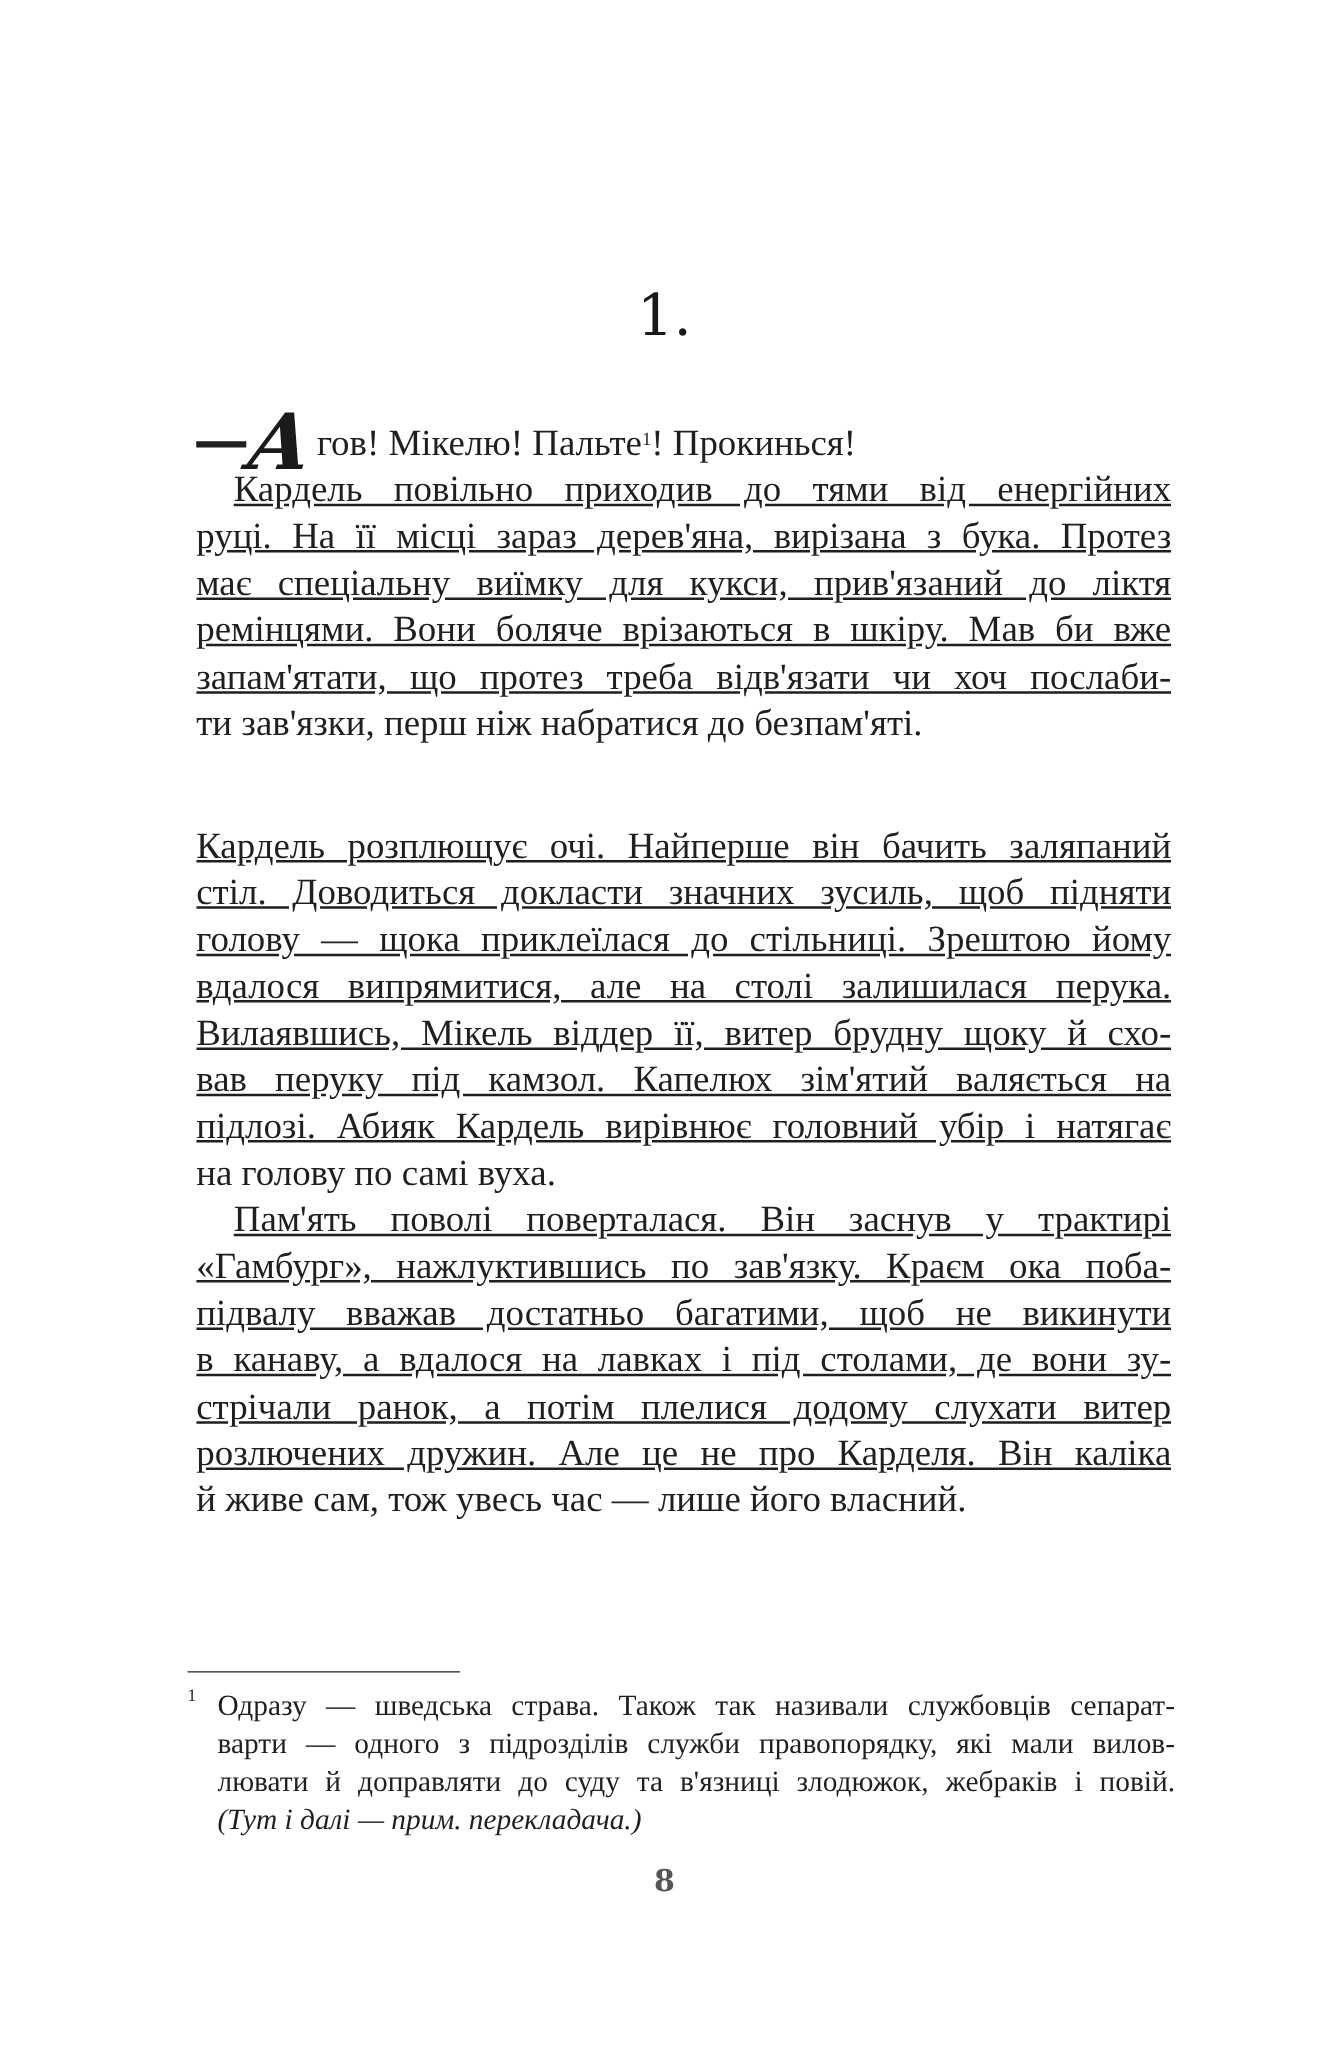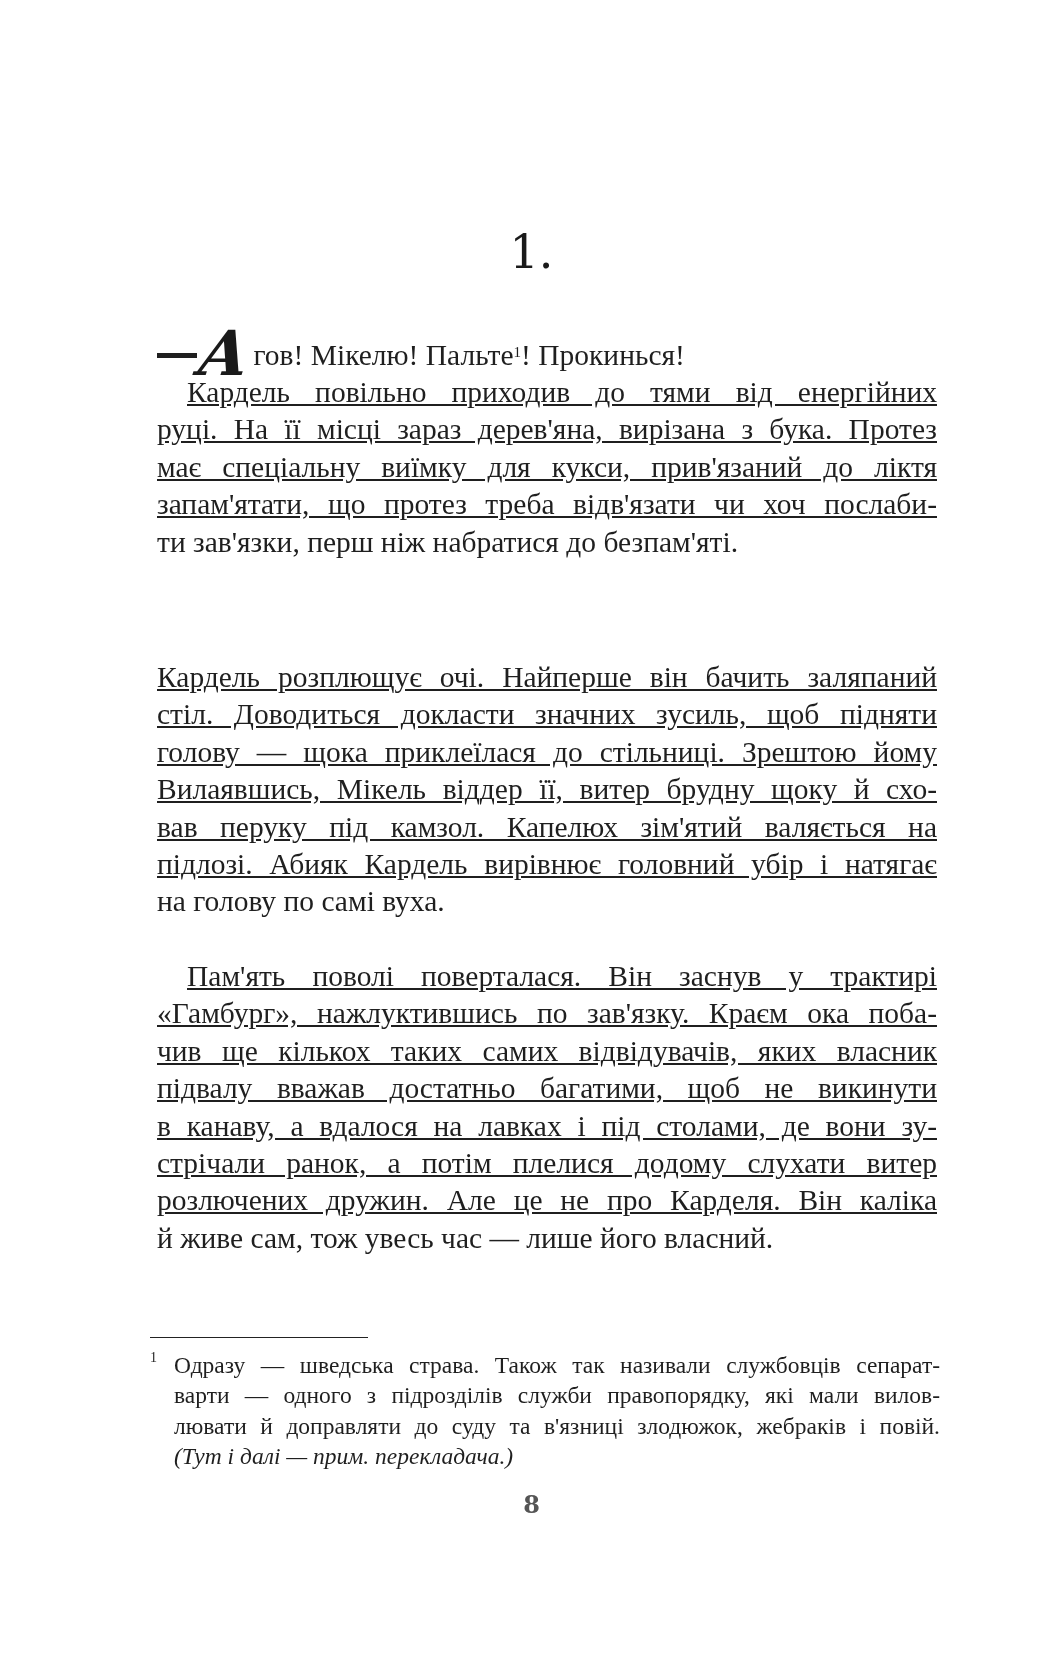--- a/index.html
+++ b/index.html
@@ -118,38 +118,39 @@
 
   <div class="text-block" style="top: 330px;">
     <div class="first-line">
       <span class="dash"></span>
       <span class="dropcap">А</span>
       <span><span>гов! Мікелю! Пальте</span><sup>1</sup><span>! Прокинься!</span></span>
     </div>
     <span class="line justify indent">Кардель повільно приходив до тями від енергійних</span>
     <span class="line justify">руці. На її місці зараз дерев'яна, вирізана з бука. Протез</span>
     <span class="line justify">має спеціальну виїмку для кукси, прив'язаний до ліктя</span>
+    <span class="line justify">ремінцями. Вони боляче врізаються в шкіру. Мав би вже</span>
     <span class="line justify">запам'ятати, що протез треба відв'язати чи хоч послаби-</span>
     <span class="line">ти зав'язки, перш ніж набратися до безпам'яті.</span>
   </div>
 
   <div class="text-block" style="top: 659px;">
     <span class="line justify">Кардель розплющує очі. Найперше він бачить заляпаний</span>
     <span class="line justify">стіл. Доводиться докласти значних зусиль, щоб підняти</span>
     <span class="line justify">голову — щока приклеїлася до стільниці. Зрештою йому</span>
+    <span class="line justify">вдалося випрямитися, але на столі залишилася перука.</span>
     <span class="line justify">Вилаявшись, Мікель віддер її, витер брудну щоку й схо-</span>
     <span class="line justify">вав перуку під камзол. Капелюх зім'ятий валяється на</span>
     <span class="line justify">підлозі. Абияк Кардель вирівнює головний убір і натягає</span>
     <span class="line">на голову по самі вуха.</span>
   </div>
 
   <div class="text-block" style="top: 958px;">
     <span class="line justify indent">Пам'ять поволі поверталася. Він заснув у трактирі</span>
     <span class="line justify">«Гамбург», нажлуктившись по зав'язку. Краєм ока поба-</span>
-    <span class="line justify">чив ще кількох таких самих відвідувачів, яких власник</span>
     <span class="line justify">підвалу вважав достатньо багатими, щоб не викинути</span>
     <span class="line justify">в канаву, а вдалося на лавках і під столами, де вони зу-</span>
     <span class="line justify">стрічали ранок, а потім плелися додому слухати витер</span>
     <span class="line justify">розлючених дружин. Але це не про Карделя. Він каліка</span>
     <span class="line">й живе сам, тож увесь час — лише його власний.</span>
   </div>
 
   <div class="footnote-rule"></div>
   <div class="footnote">
     <span class="fn-marker">1</span>

